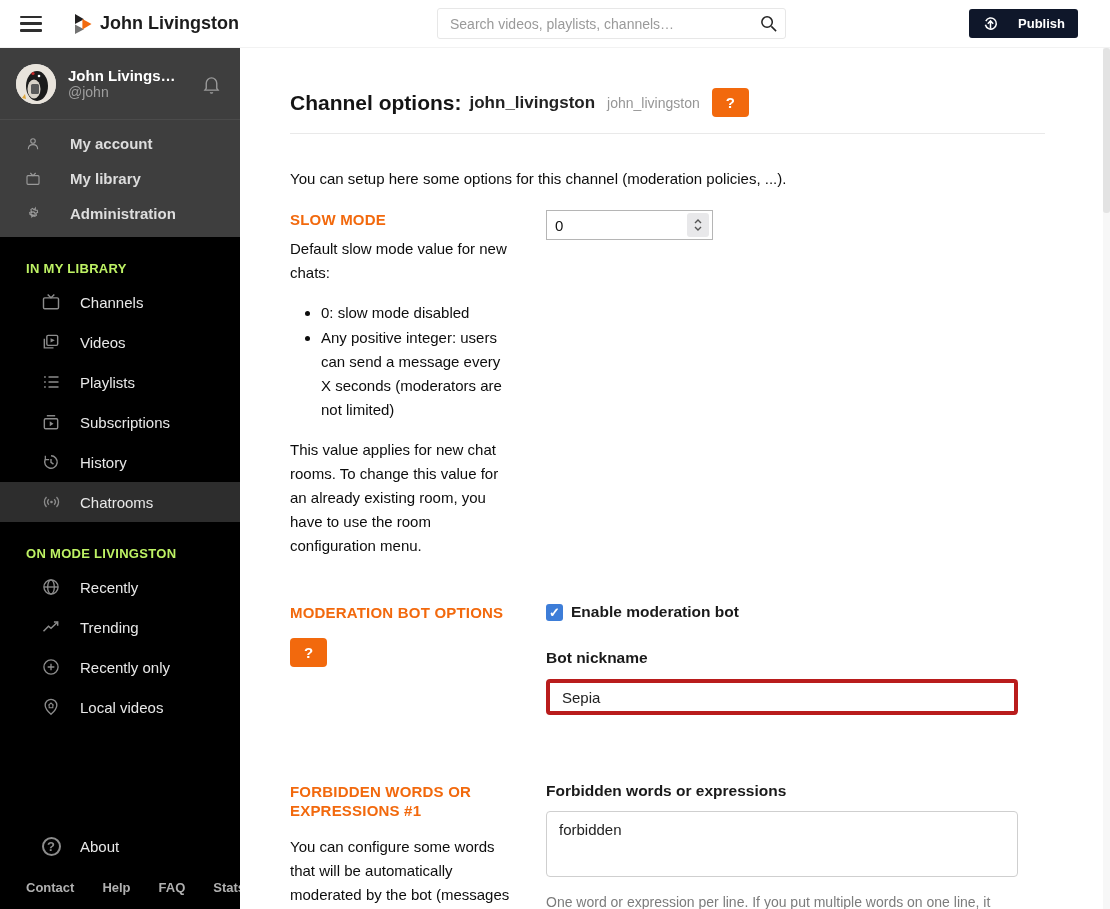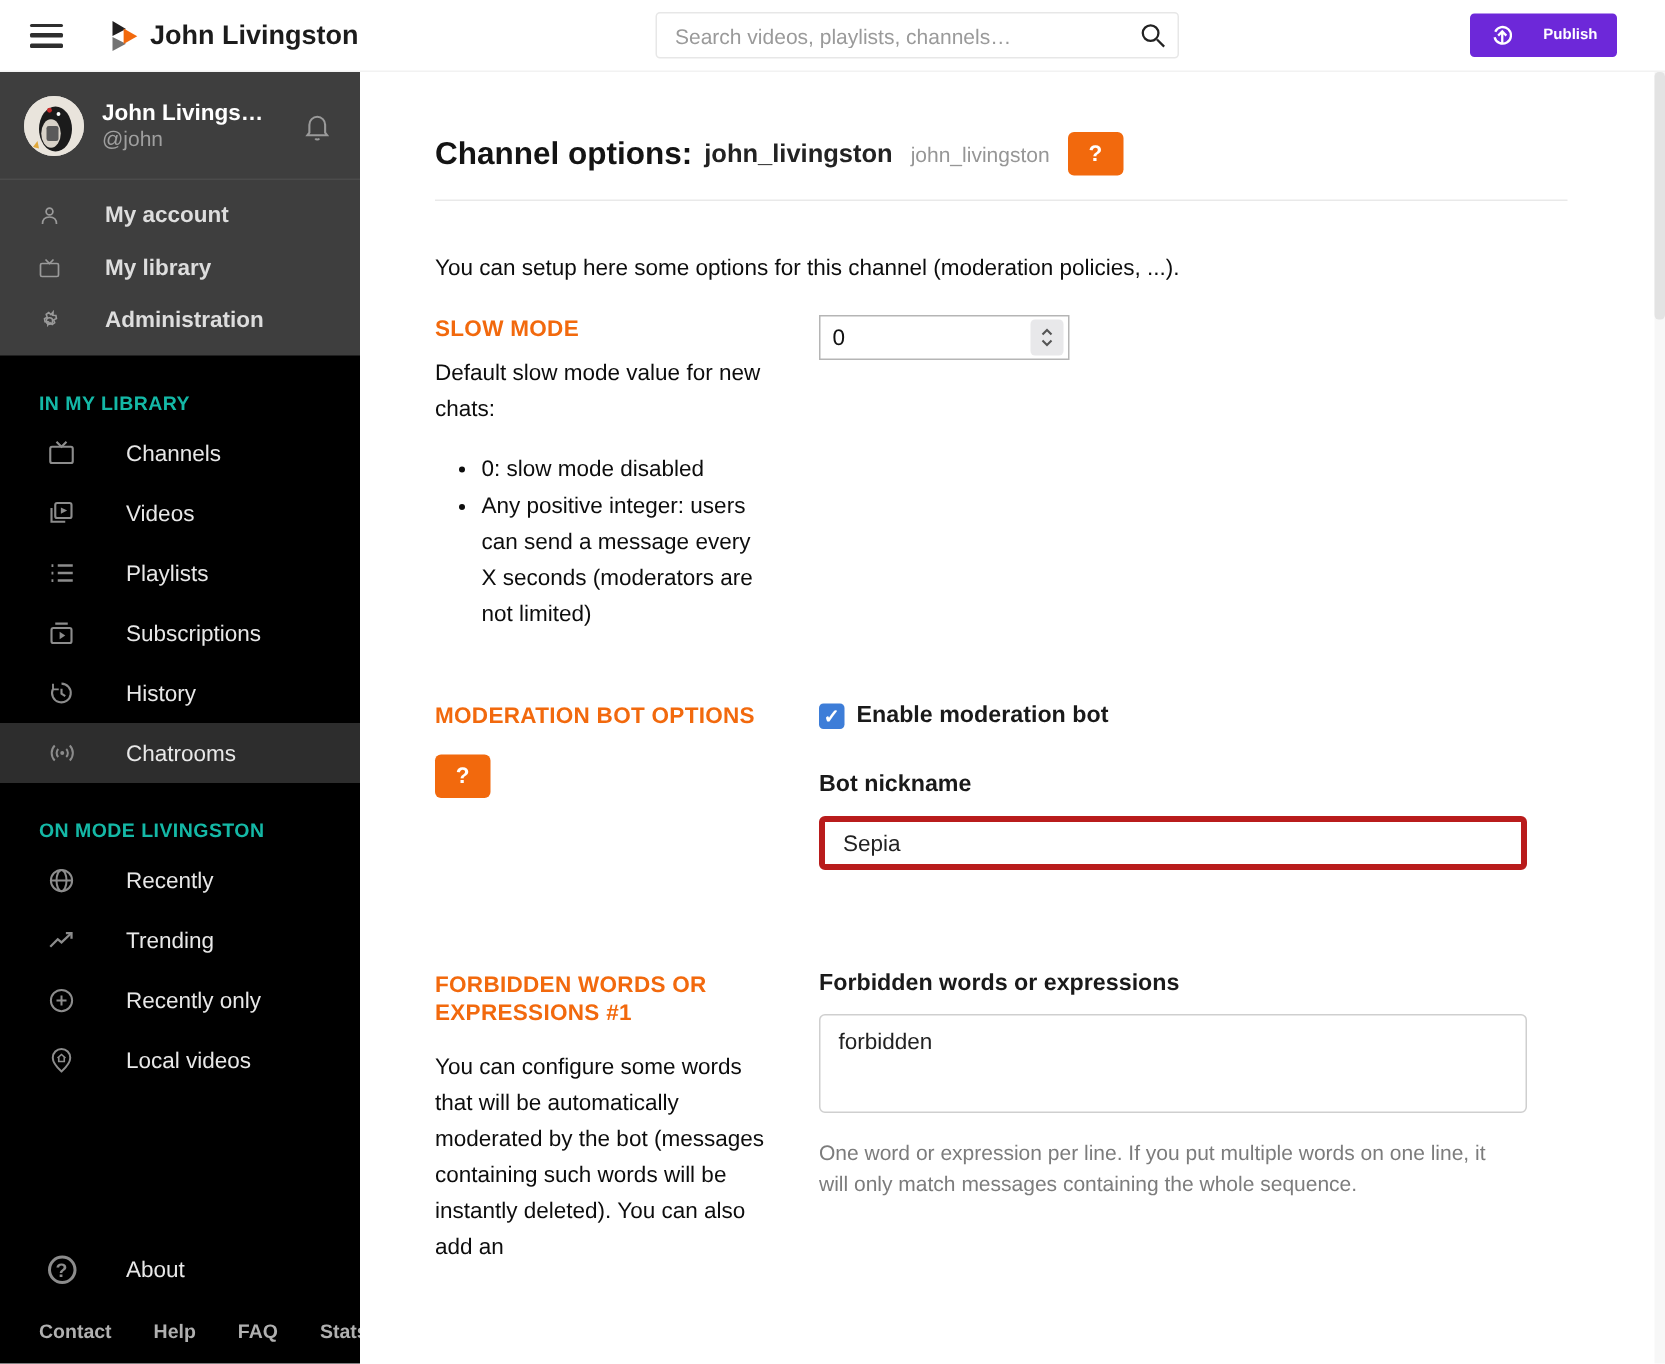--- a/index.html
+++ b/index.html
@@ -12,40 +12,40 @@
   .hamburger { margin-left:20px; width:22px; height:16px; display:flex; flex-direction:column;
     justify-content:space-between; cursor:pointer; }
   .hamburger span { display:block; height:2.5px; background:#2e2e2e; border-radius:1px; }
   .logo { margin-left:30px; width:22px; height:22px; }
   .instance-title { margin-left:6px; font-size:18px; font-weight:bold; color:#1c1c1c; }
   .searchbox { position:absolute; left:437px; top:8px; width:349px; height:31px; }
   .searchbox input { width:100%; height:100%; border:1px solid #e7e7e7; border-radius:3px;
     padding:0 34px 0 12px; font-size:14px; color:#333; font-family:"Liberation Sans",sans-serif; }
   .searchbox input::placeholder { color:#9a9a9a; }
   .search-ico { position:absolute; right:8px; top:6px; }
-  .publish-btn { position:absolute; right:32px; top:9px; height:29px; background:#6d28d9; border:none;
-    border-radius:3px; color:#fff; font-weight:bold; font-size:10px; padding:0 13px; display:flex;
+  .publish-btn { position:absolute; right:32px; top:9px; height:29px; background:#0f172a; border:none;
+    border-radius:3px; color:#fff; font-weight:bold; font-size:13px; padding:0 13px; display:flex;
     align-items:center; gap:19px; cursor:pointer; font-family:"Liberation Sans",sans-serif; }
 
   
   .sidebar { position:absolute; top:48px; left:0; width:240px; height:861px; background:#000;
     display:flex; flex-direction:column; }
   .side-top { background:#3e3e3e; padding-bottom:6px; }
   .userblock { height:72px; display:flex; align-items:center; padding:0 18px 0 16px; cursor:pointer;
     border-bottom:1px solid rgba(255,255,255,0.07); }
   .avatar { width:40px; height:40px; border-radius:50%; background:#d8d8d8; overflow:hidden; flex:none; }
   .userinfo { margin-left:12px; flex:1; min-width:0; }
   .uname { color:#fff; font-weight:bold; font-size:15px; white-space:nowrap; overflow:hidden;
     text-overflow:ellipsis; max-width:112px; }
   .uhandle { color:#9f9f9f; font-size:14px; }
   .menu-item { height:35px; display:flex; align-items:center; padding-left:24px; color:#ddd;
     font-size:15px; cursor:pointer; gap:28px;font-weight:bold; }
   .menu-item .ico { width:18px; display:flex; justify-content:center; }
-  .nav-title { color:#14b8a6; font-size:13px; font-weight:bold; letter-spacing:.3px; margin:24px 0 6px 26px; }
-  .nav-item { height:40px; display:flex; align-items:center; padding-left:30px; gap:32px; color:#e8e8e8;
+  .nav-title { color:#bef264; font-size:13px; font-weight:bold; letter-spacing:.3px; margin:24px 0 6px 26px; }
+  .nav-item { height:40px; display:flex; align-items:center; padding-left:40px; gap:18px; color:#e8e8e8;
     font-size:15px; cursor:pointer; text-decoration:none; }
   .nav-item .ico { width:22px; display:flex; justify-content:center; }
   .nav-item.active { background:#2d2d2d; }
   .side-bottom { margin-top:auto; padding-bottom:10px; }
   .footer-links { display:flex; gap:28px; padding:14px 0 4px 26px; }
   .footer-links a { color:#b0b0b0; font-size:13px; font-weight:bold; text-decoration:none; cursor:pointer; }
   .qcircle { width:19px; height:19px; border:2px solid #8c8c8c; border-radius:50%; color:#8c8c8c;
     font-size:13px; font-weight:bold; display:flex; align-items:center; justify-content:center; }
 
   
@@ -318,20 +318,21 @@
 
   <div class="row row1">
     <div>
       <div class="sec-head">SLOW MODE</div>
       <div class="desc">
         <span>Default slow mode value for new chats:</span>
         <ul>
           <li>0: slow mode disabled</li>
           <li>Any positive integer: users can send a message every X seconds (moderators are not limited)</li>
         </ul>
+        <div class="note">This value applies for new chat rooms. To change this value for an already existing room, you have to use the room configuration menu.</div>
       </div>
     </div>
     <div>
       <div class="num-input">
         <span class="val">0</span>
         <span class="spinner">
           <svg width="10" height="14" viewBox="0 0 10 14" fill="none" stroke="#555" stroke-width="1.4">
             <path d="M2,5 L5,2 L8,5"></path>
               <path d="M2,9 L5,12 L8,9"></path>
           </svg>

